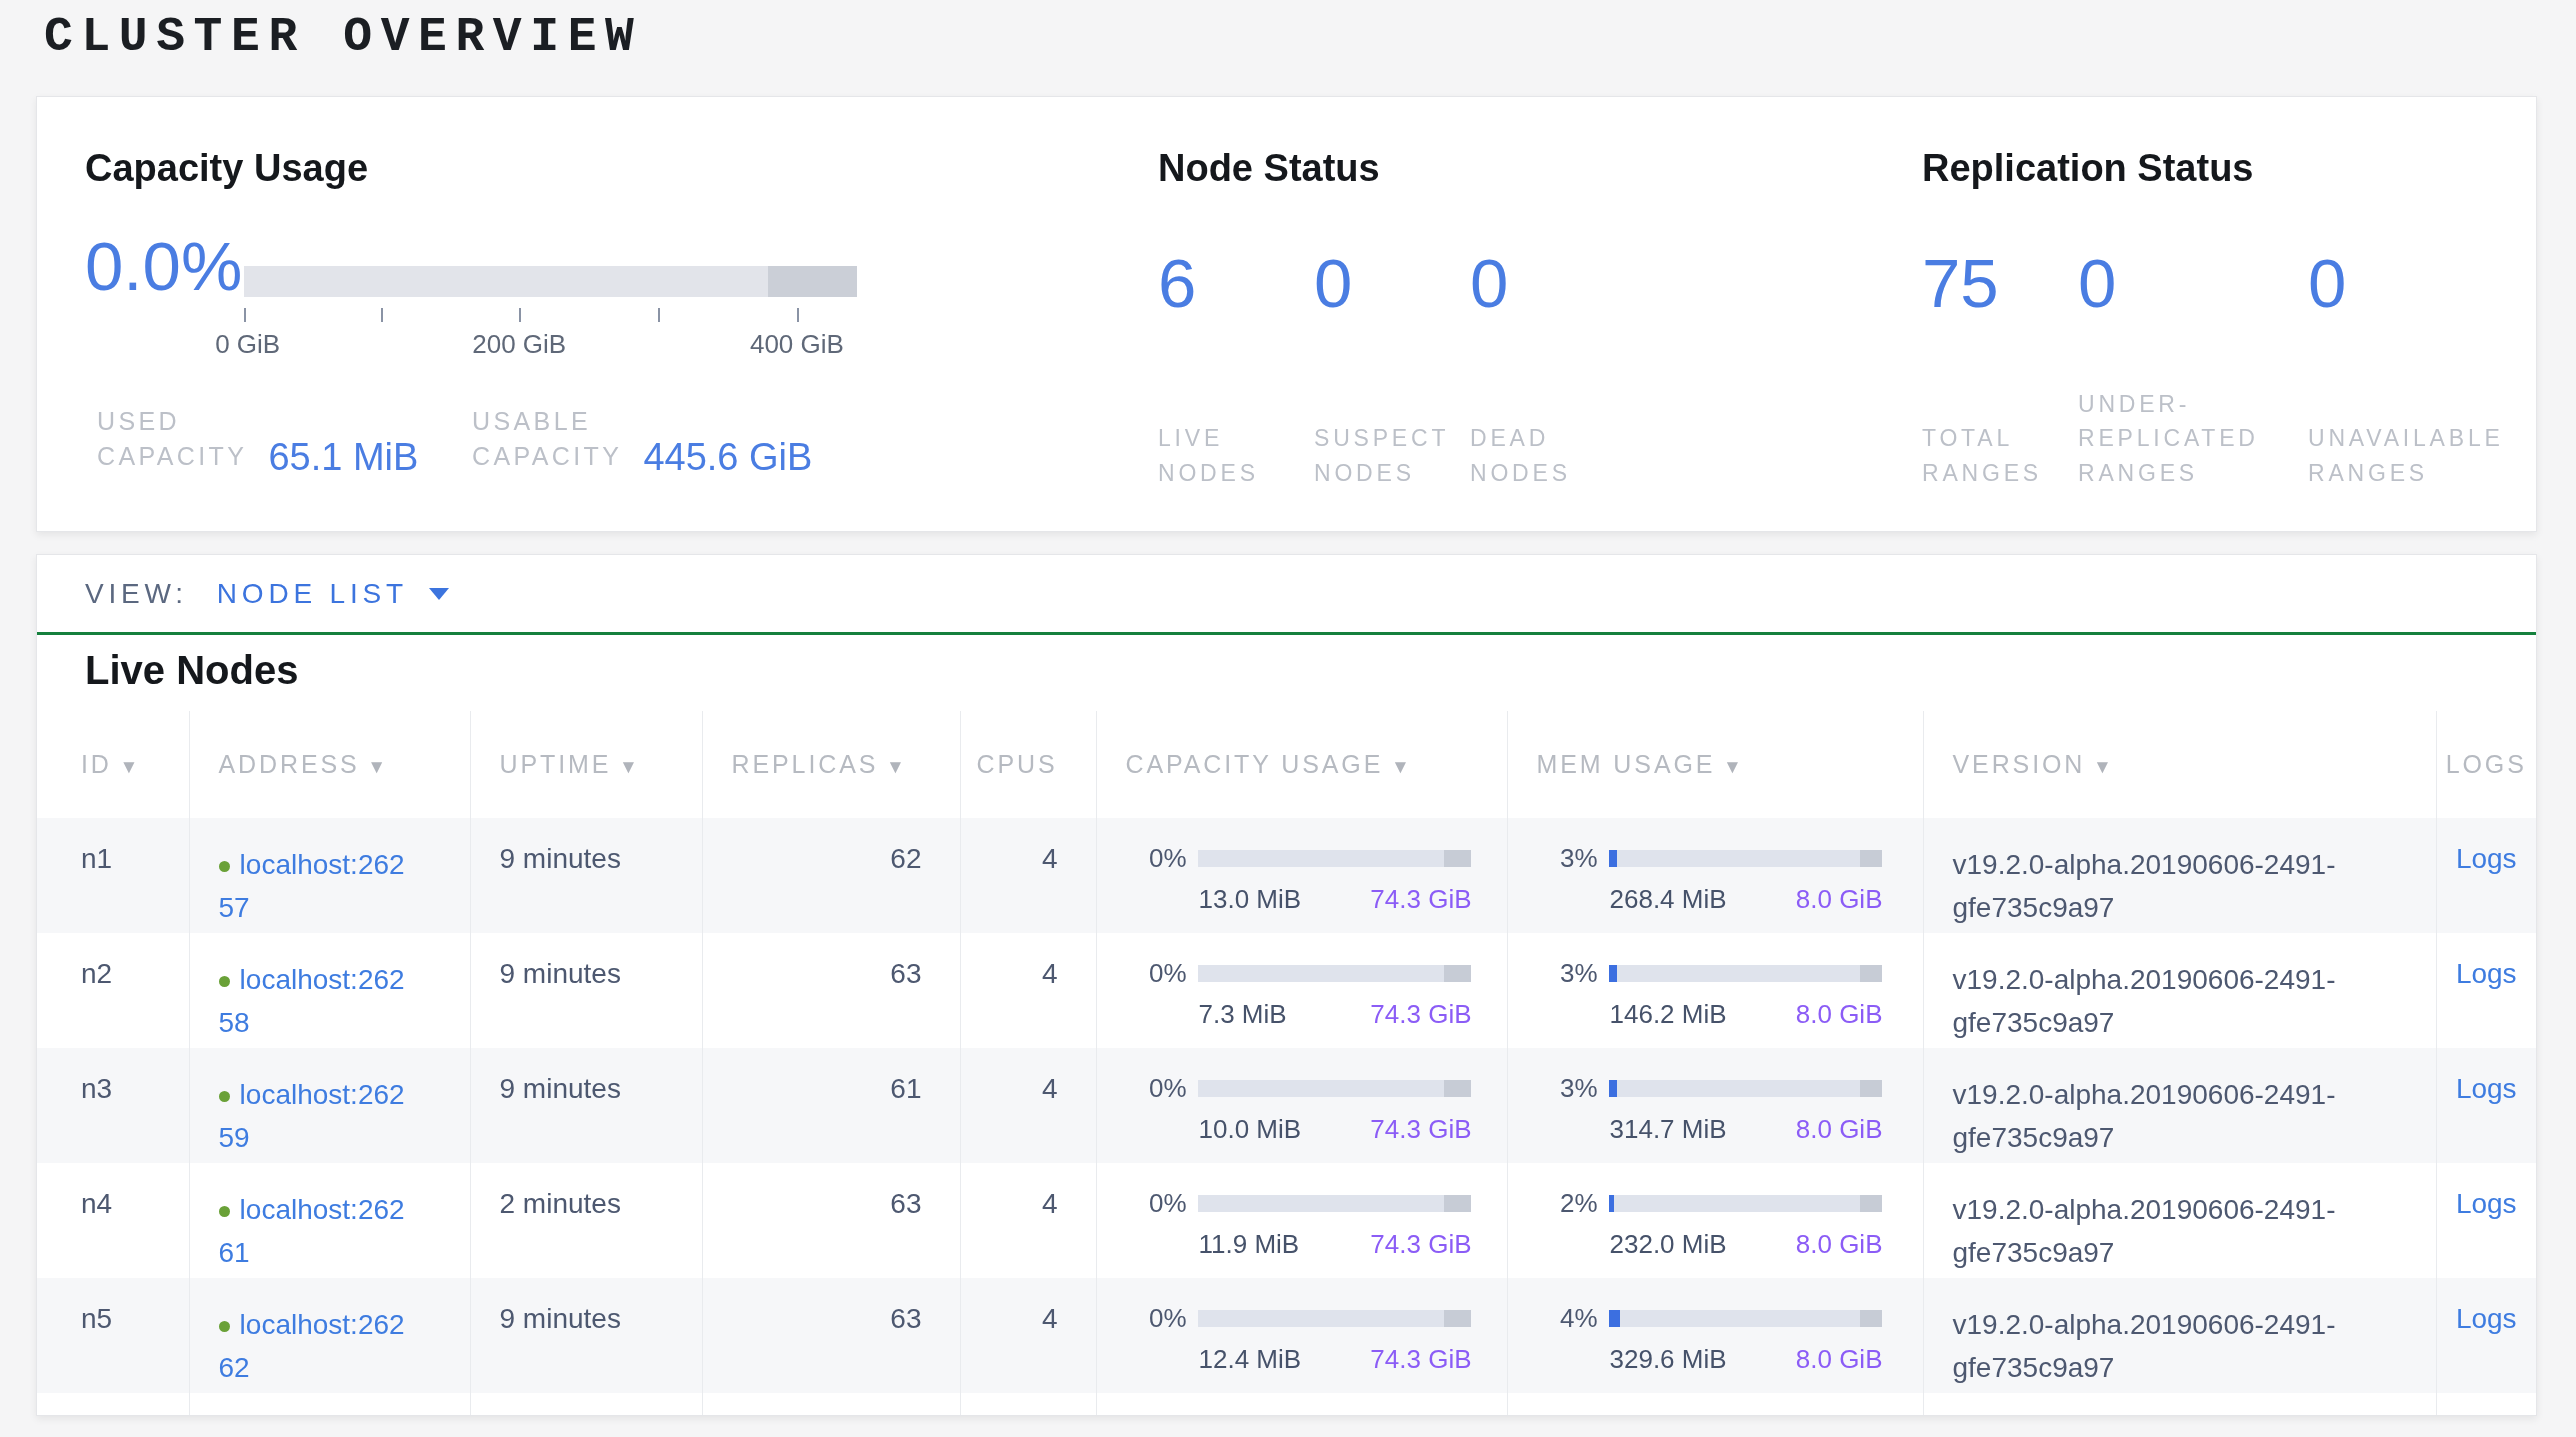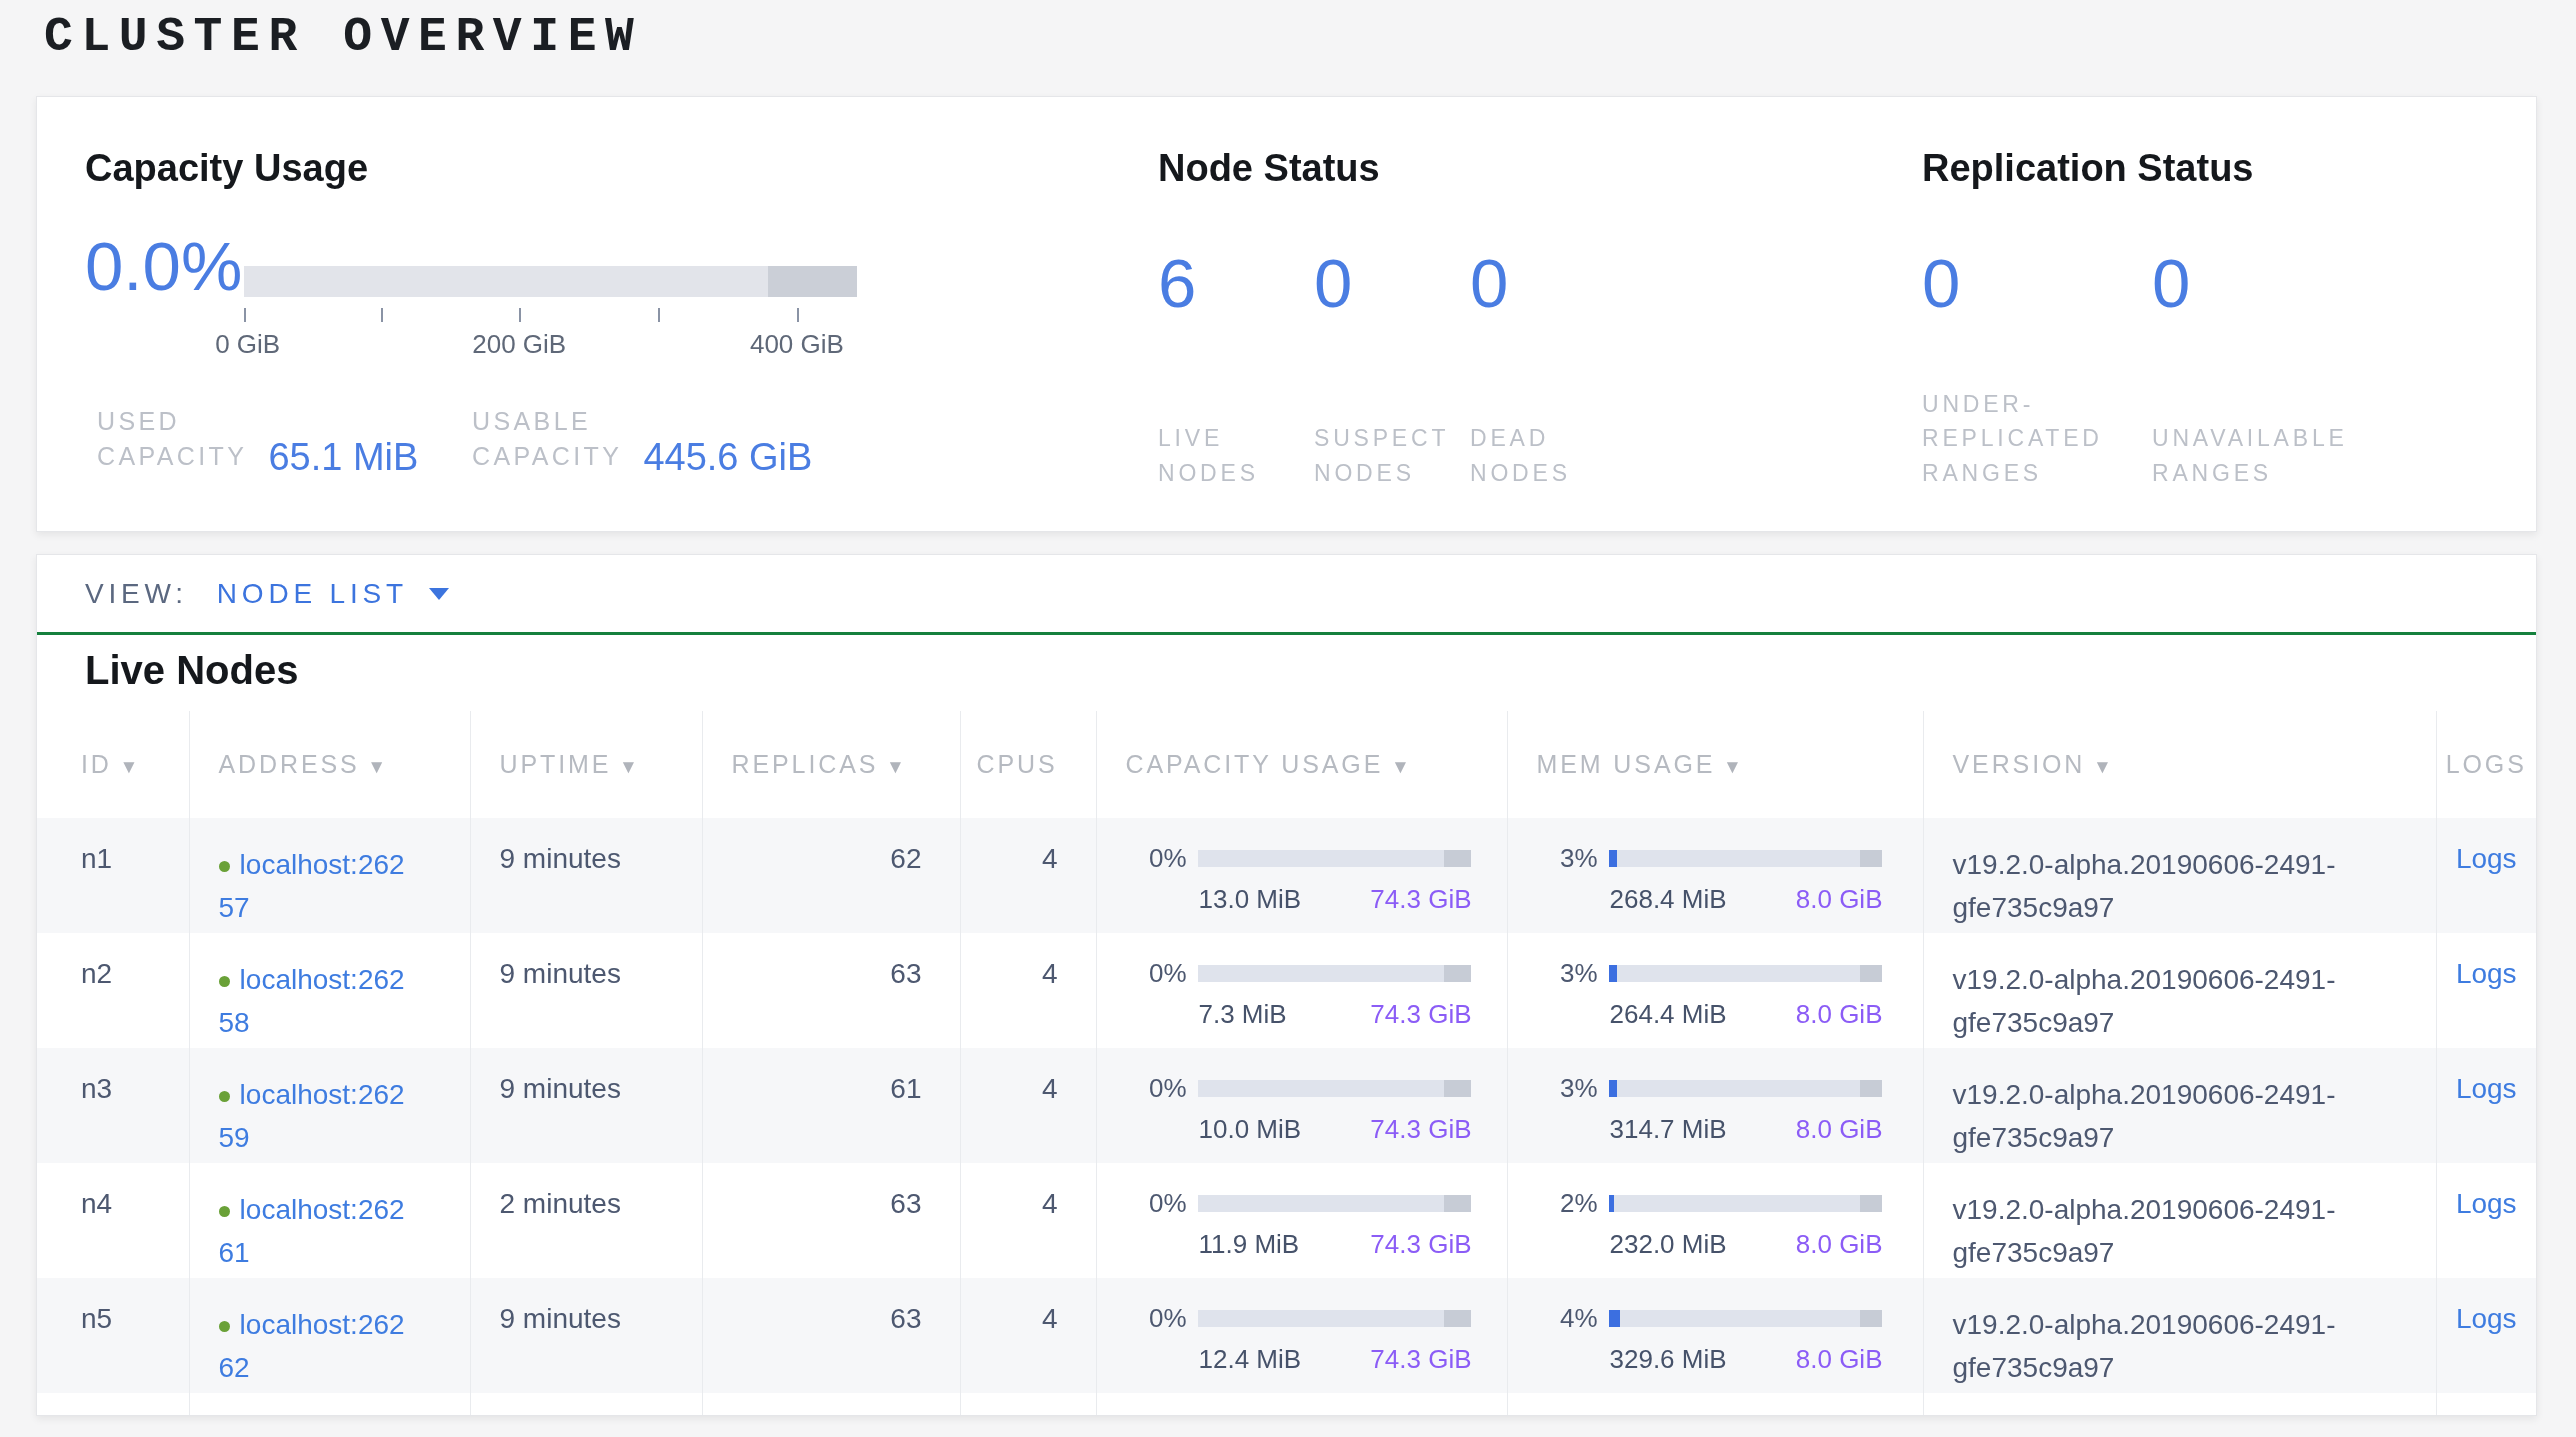--- a/index.html
+++ b/index.html
@@ -181,20 +181,24 @@
       <div class="statnum">0</div>
       <div class="statlabel">SUSPECT NODES</div>
     </div>
     <div class="statcol w1">
       <div class="statnum">0</div>
       <div class="statlabel">DEAD NODES</div>
     </div>
   </div>
 
   <div class="statcols statcols-repl">
+    <div class="statcol w1">
+      <div class="statnum">75</div>
+      <div class="statlabel">TOTAL RANGES</div>
+    </div>
     <div class="statcol w2">
       <div class="statnum">0</div>
       <div class="statlabel">UNDER-REPLICATED RANGES</div>
     </div>
     <div class="statcol w3">
       <div class="statnum">0</div>
       <div class="statlabel">UNAVAILABLE RANGES</div>
     </div>
   </div>
 </section>
@@ -299,21 +303,21 @@
         </td>
         <td>
           <div class="meter-top">
             <span class="meter-pct">3%</span>
             <div class="meter-bar">
                 <div class="meter-used" style="width: 3%;"></div>
                 <div class="meter-reserve mem"></div>
               </div>
           </div>
           <div class="meter-vals">
-              <span class="v-used">264.4 MiB</span>
+              <span class="v-used">146.2 MiB</span>
               <span class="v-total">8.0 GiB</span>
             </div>
         </td>
         <td class="version-cell">
             <div class="version-wrap">v19.2.0-alpha.20190606-2491-gfe735c9a97</div>
           </td>
         <td class="center"><a class="link logs-link">Logs</a></td>
       </tr>
 
       <tr>

